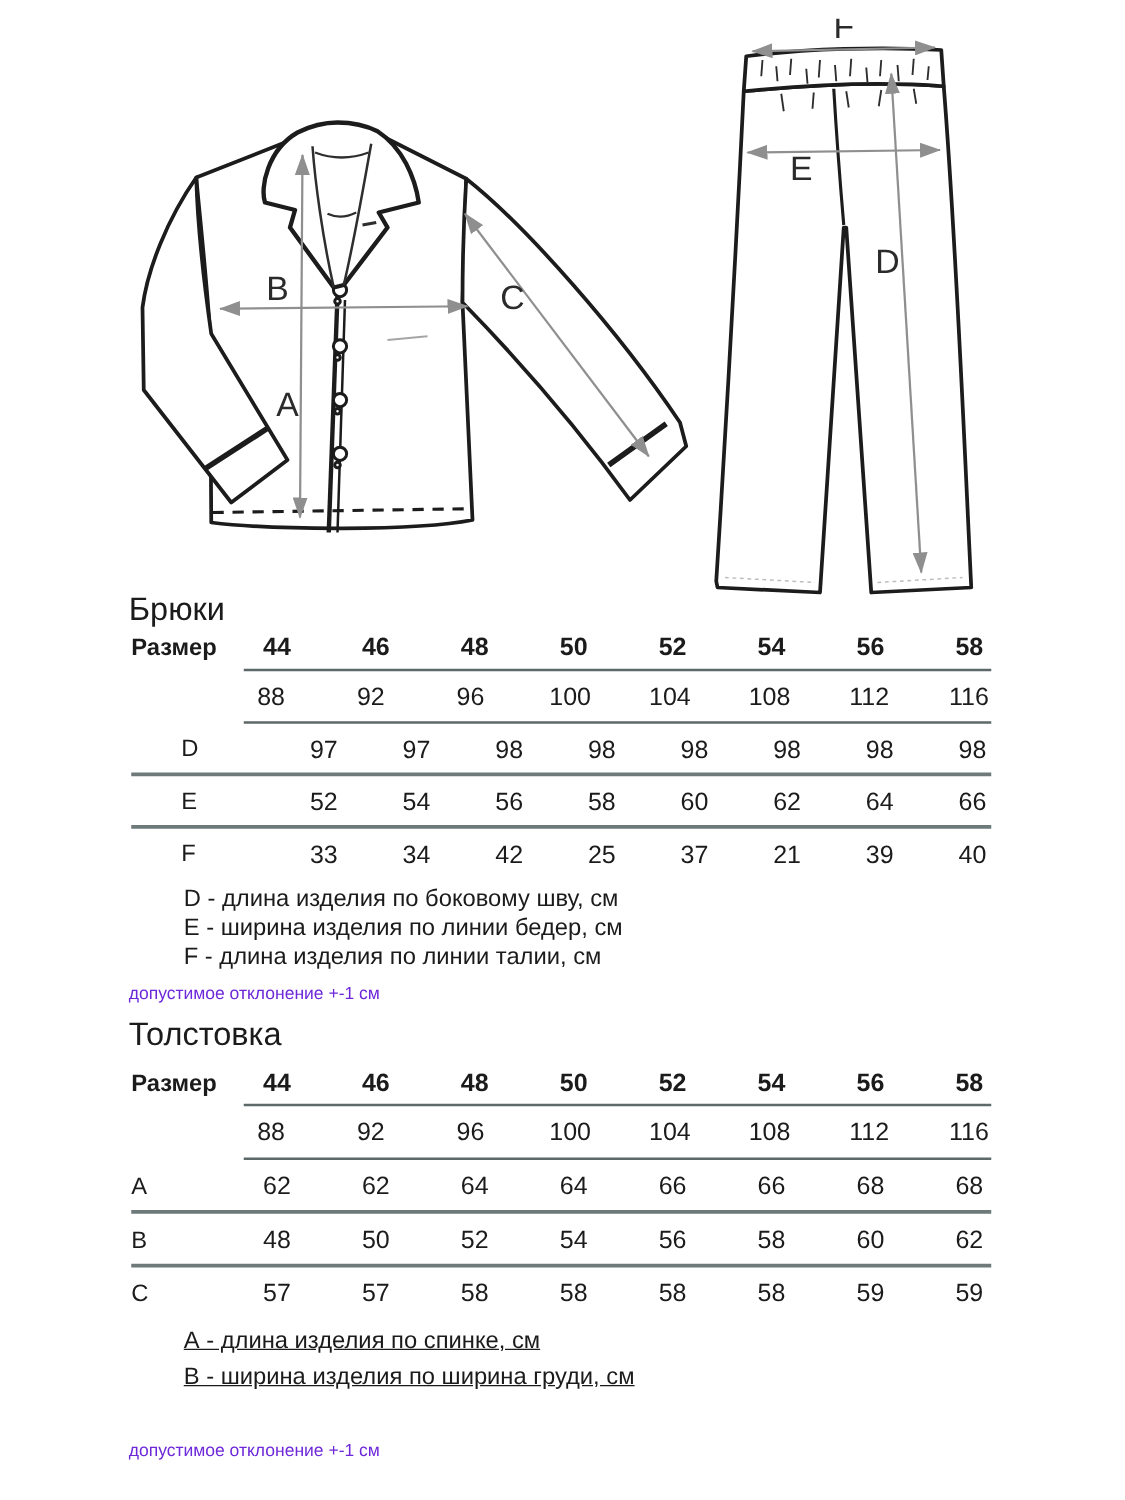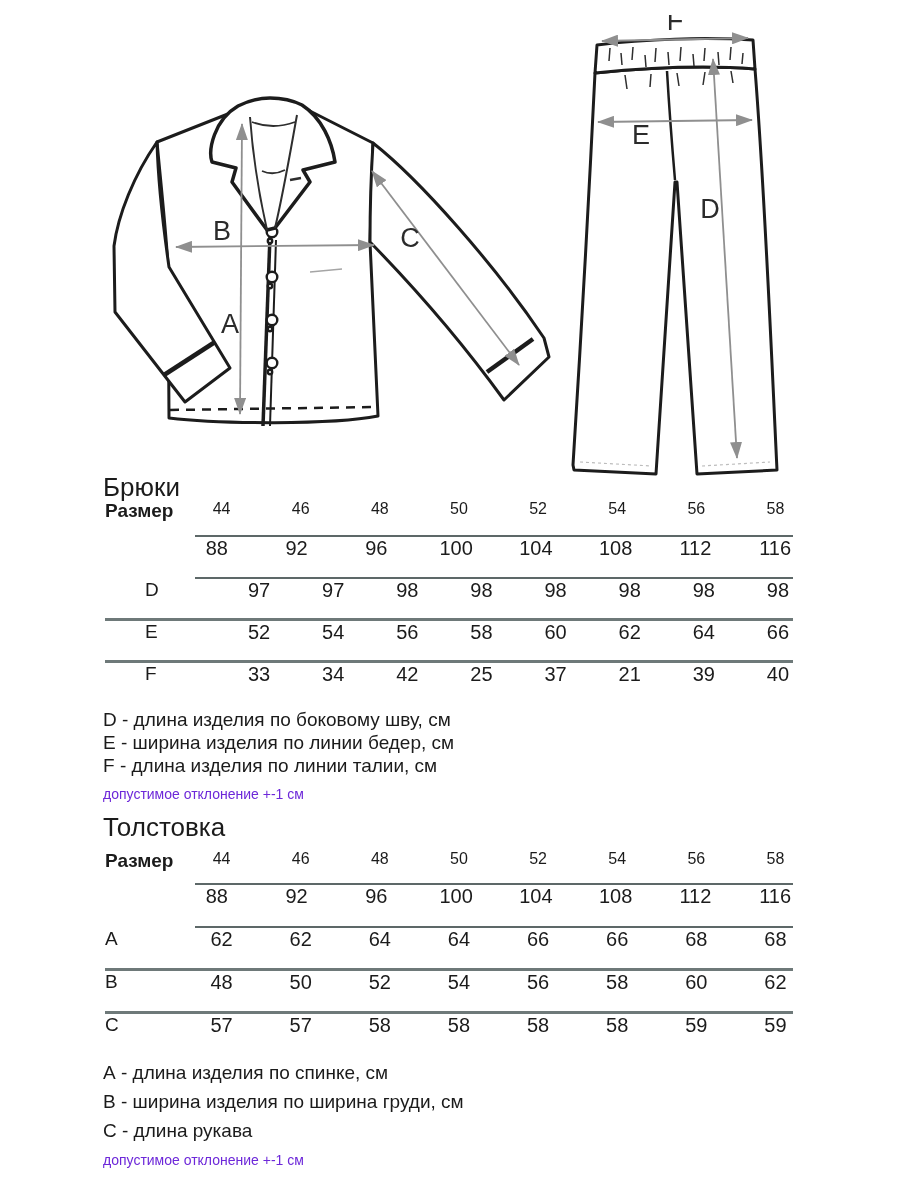--- a/index.html
+++ b/index.html
@@ -4,36 +4,36 @@
 <style>
   html,body{margin:0;padding:0;background:#fff;}
   .page{position:relative;width:900px;height:1200px;background:#fff;overflow:hidden;
         font-family:"Liberation Sans", sans-serif;color:#1b1b1b;}
   svg text{font-family:"Liberation Sans", sans-serif;}
   .drawing{position:absolute;}
 
   .section-title{position:absolute;left:103px;font-size:26px;color:#1b1b1b;}
 
   .tbl{position:absolute;left:100px;width:715px;}
-  .row{position:relative;display:flex;align-items:flex-start;}
+  .row{position:relative;display:flex;align-items:center;}
   .row::after{content:"";position:absolute;bottom:0;height:0;}
   .row.partial::after{left:95px;right:22px;border-bottom:2px solid #5d6868;}
   .row.full::after{left:5px;right:22px;border-bottom:3px solid #6e7979;}
   .lblcell{width:77px;font-size:19px;flex:0 0 77px;}
   .lbl-indent{padding-left:45px;}
   .lbl-edge{padding-left:5px;}
   .nums{display:flex;flex:1;}
   .nums > div{flex:1;text-align:center;font-size:20px;}
   .b{font-weight:bold;font-size:19px;}
-  .hdr .nums > div{font-size:16px;font-weight:normal;}
+  .hdr .nums > div{font-size:20px;font-weight:bold;}
 
   .legend{position:absolute;left:103px;font-size:19px;color:#1b1b1b;}
-  .legend div{white-space:nowrap;}
+  .legend div{white-space:nowrap;margin-left:44px;}
   .lg-tight div{line-height:23px;}
-  .lg-loose div{line-height:29px;}
+  .lg-loose div{line-height:29px;text-decoration:underline;}
   .note{position:absolute;left:103px;font-size:14px;color:#6d28d9;}
 </style>
 </head>
 <body>
 
 <div class="page">
 
   <svg class="drawing" style="left:70px;top:80px" width="500" height="355" viewBox="0 0 500 355">
     <defs>
       <marker id="ah1" viewBox="0 0 17 12" refX="16" refY="6" markerWidth="17" markerHeight="12" markerUnits="userSpaceOnUse" orient="auto-start-reverse">
@@ -288,17 +288,16 @@
         <div>58</div>
         <div>59</div>
         <div>59</div>
       </div>
     </div>
   </div>
 
   <div class="legend lg-loose" style="top:1058px">
     <div>А - длина изделия по спинке, см</div>
     <div>В - ширина изделия по ширина груди, см</div>
-    <div>С - длина рукава</div>
   </div>
   <div class="note" style="top:1152px">допустимое отклонение +-1 см</div>
 
 </div>
 
 </body></html>

